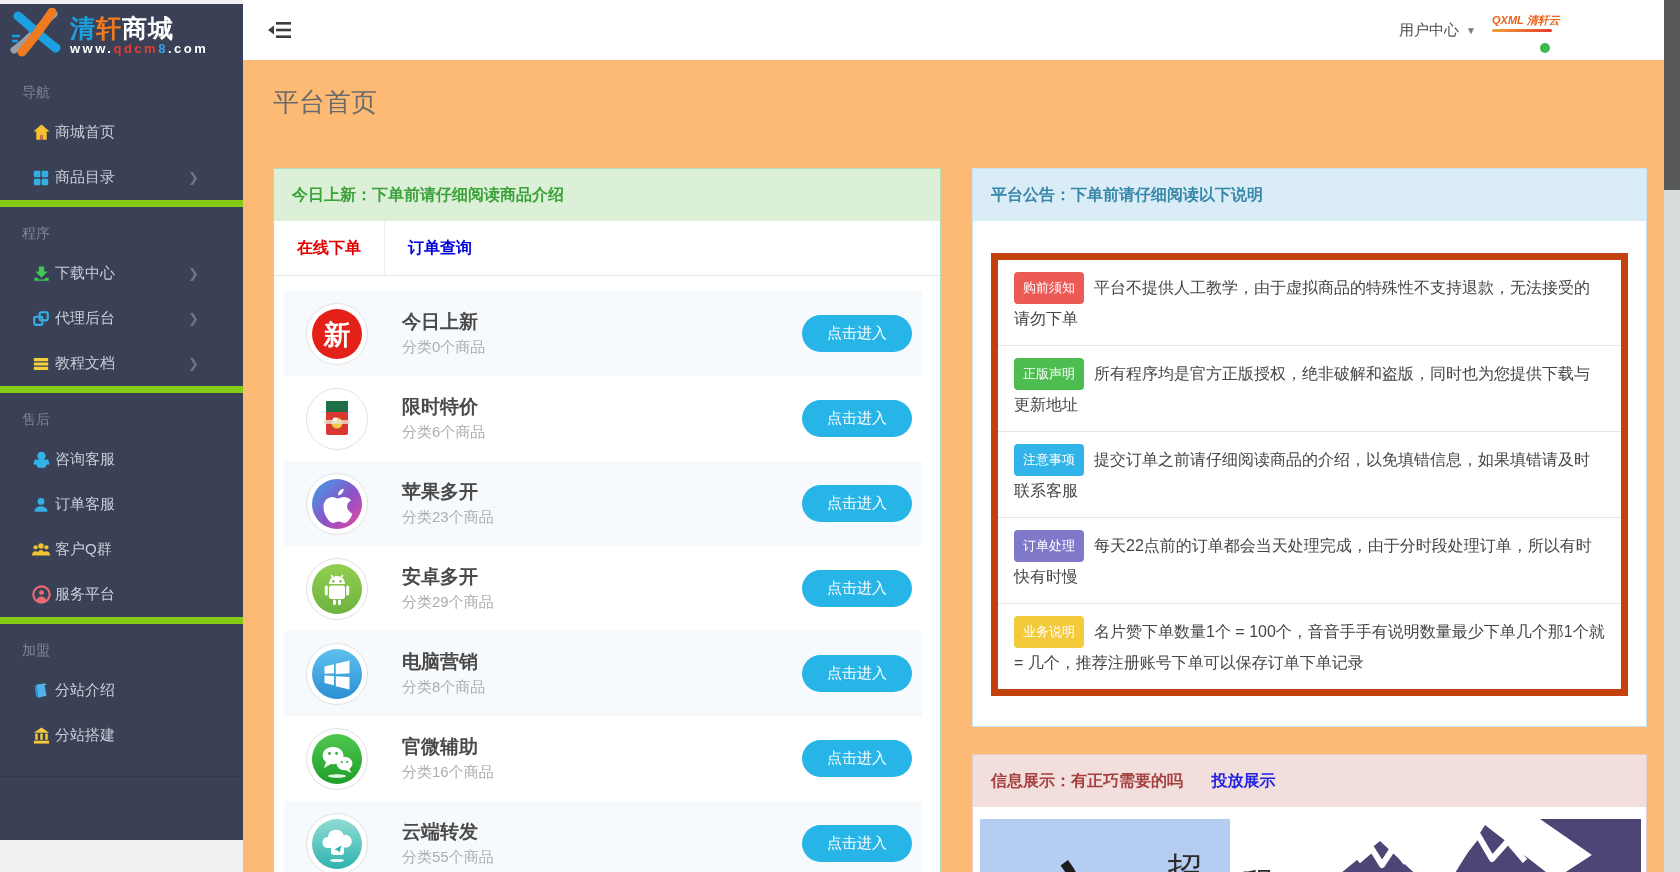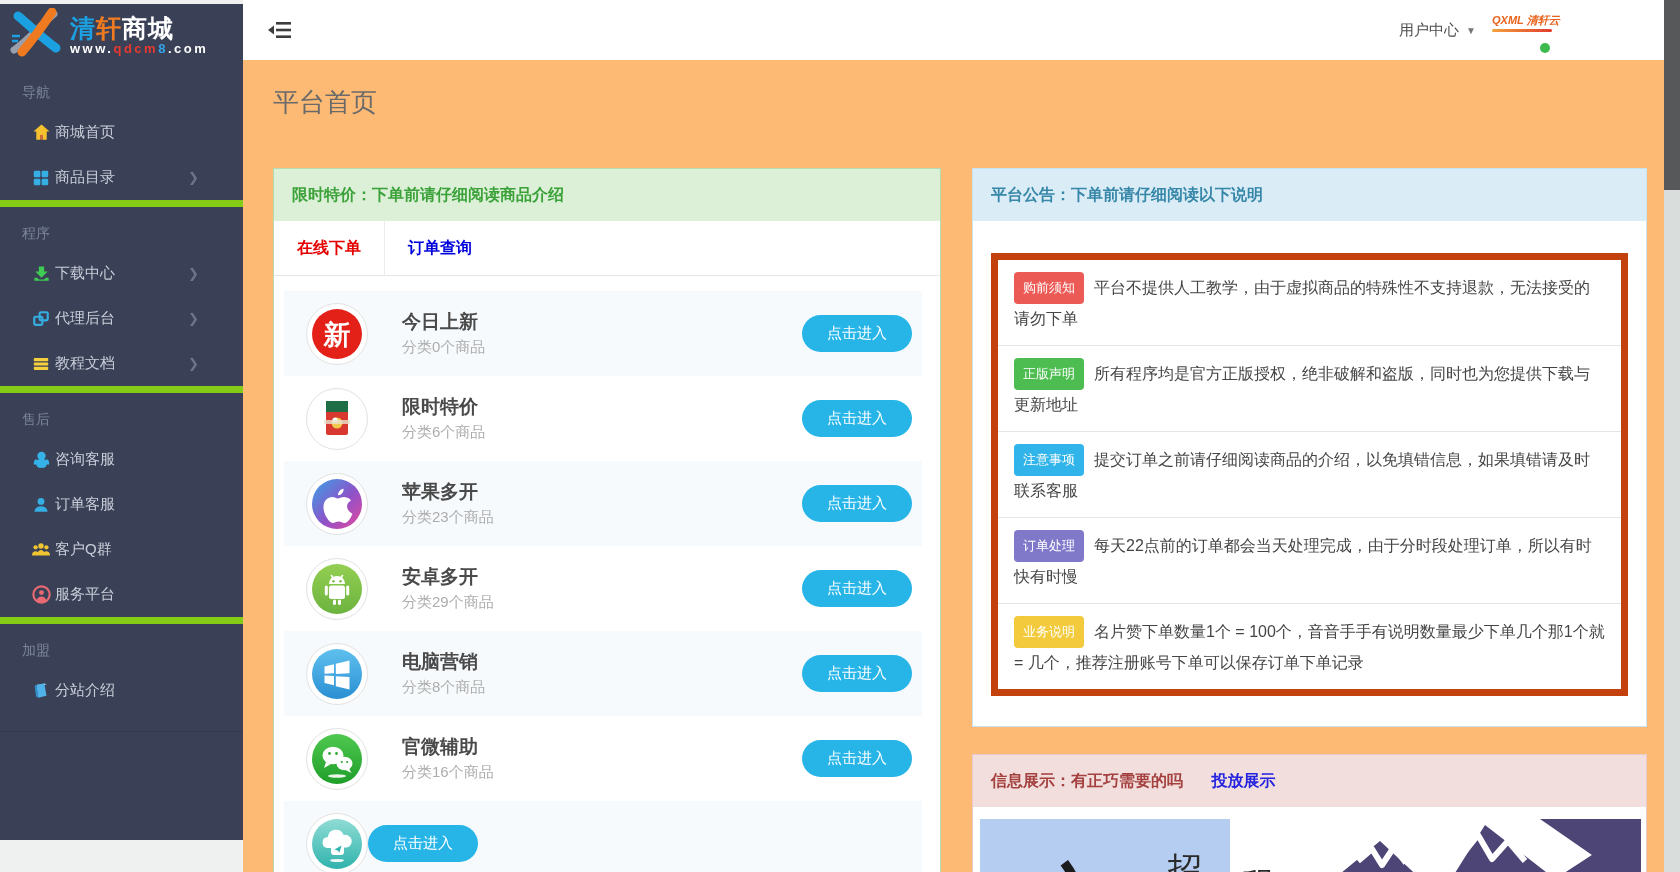--- a/index.html
+++ b/index.html
@@ -211,20 +211,32 @@
           <div class="side-label">加盟</div>
           <div class="side-item">
             <span class="ic">
               <svg width="19" height="19" viewBox="0 0 20 20">
                 <path d="M4.5 4.2 13 2.6l2.5 1.2-8.6 1.7Z" fill="#8fd0f4"></path>
                 <path d="M4.5 4.2l8.5-1.6 2.2 12.8-8.5 2.1Z" fill="#4fb3ea"></path>
                 <path d="M4.5 4.2 6.7 17.5l-2.4-1.1L2.8 5.2Z" fill="#2f93d0"></path>
               </svg>
             </span>
             <span class="lb">分站介绍</span>
+          </div>
+          <div class="side-item">
+            <span class="ic">
+              <svg width="19" height="19" viewBox="0 0 20 20">
+                <polygon points="10,1.5 18,7 2,7" fill="#f5c93a"></polygon>
+                <rect x="3.4" y="8" width="2.6" height="6.5" fill="#f5c93a"></rect>
+                <rect x="8.7" y="8" width="2.6" height="6.5" fill="#f5c93a"></rect>
+                <rect x="14" y="8" width="2.6" height="6.5" fill="#f5c93a"></rect>
+                <rect x="2" y="15.5" width="16" height="3" fill="#f5c93a"></rect>
+              </svg>
+            </span>
+            <span class="lb">分站搭建</span>
           </div>
         </div>
       </nav>
     <div class="side-bottom-divider"></div>
   </aside>
 
   <div class="side-strip"></div>
 
   <div class="main">
 
@@ -247,21 +259,21 @@
         </span>
       </div>
     </div>
 
     <div class="content">
       <h1 class="page-title">平台首页</h1>
 
       <div class="cols">
 
         <section class="panel tips-panel">
-          <div class="panel-h">限时特价：下单前请仔细阅读商品介绍</div>
+          <div class="panel-h">今日上新：下单前请仔细阅读商品介绍</div>
           <div class="tabbar" id="tabbar">
               <div class="tab first" style="color: rgb(228, 0, 0);">在线下单</div>
               <div class="tab" style="color: rgb(0, 0, 221);">订单查询</div>
             </div>
           <div class="cat-body" id="category-list">
               <div class="cat-row alt">
                 <span class="cat-icon">
                   <svg width="52" height="52" viewBox="0 0 52 52">
                     <circle cx="26" cy="26" r="25" fill="#e32119"></circle>
                     <text x="26" y="36" font-size="27" font-weight="bold" fill="#ffffff" text-anchor="middle" font-family="Liberation Serif,serif">新</text>
@@ -399,20 +411,24 @@
                         <stop offset="1" stop-color="#2fb3ad"></stop>
                       </linearGradient>
                     </defs>
                     <circle cx="26" cy="26" r="25" fill="url(#clg)"></circle>
                     <path d="M16 30a5.5 5.5 0 0 1 .8-10.9A8.2 8.2 0 0 1 32.6 17 6.3 6.3 0 0 1 36 29.5Z" fill="#ffffff"></path>
                     <rect x="20" y="24" width="13" height="13" rx="3" fill="#ffffff"></rect>
                     <polygon points="23.5,31.5 30.5,27.5 28.5,34.5 26.6,32.6" fill="#2fb3ad"></polygon>
                     <ellipse cx="26" cy="42.5" rx="7" ry="1.6" fill="#ffffff" opacity="0.9"></ellipse>
                   </svg>
                 </span>
+                <div class="cat-txt">
+                  <div class="cat-name">云端转发</div>
+                  <div class="cat-count">分类55个商品</div>
+                </div>
                 <button class="go-btn">点击进入</button>
               </div>
             </div>
         </section>
 
         <div class="right-col">
 
           <section class="panel notice-panel">
             <div class="panel-h">平台公告：下单前请仔细阅读以下说明</div>
             <div class="notice-box" id="notice-list">

